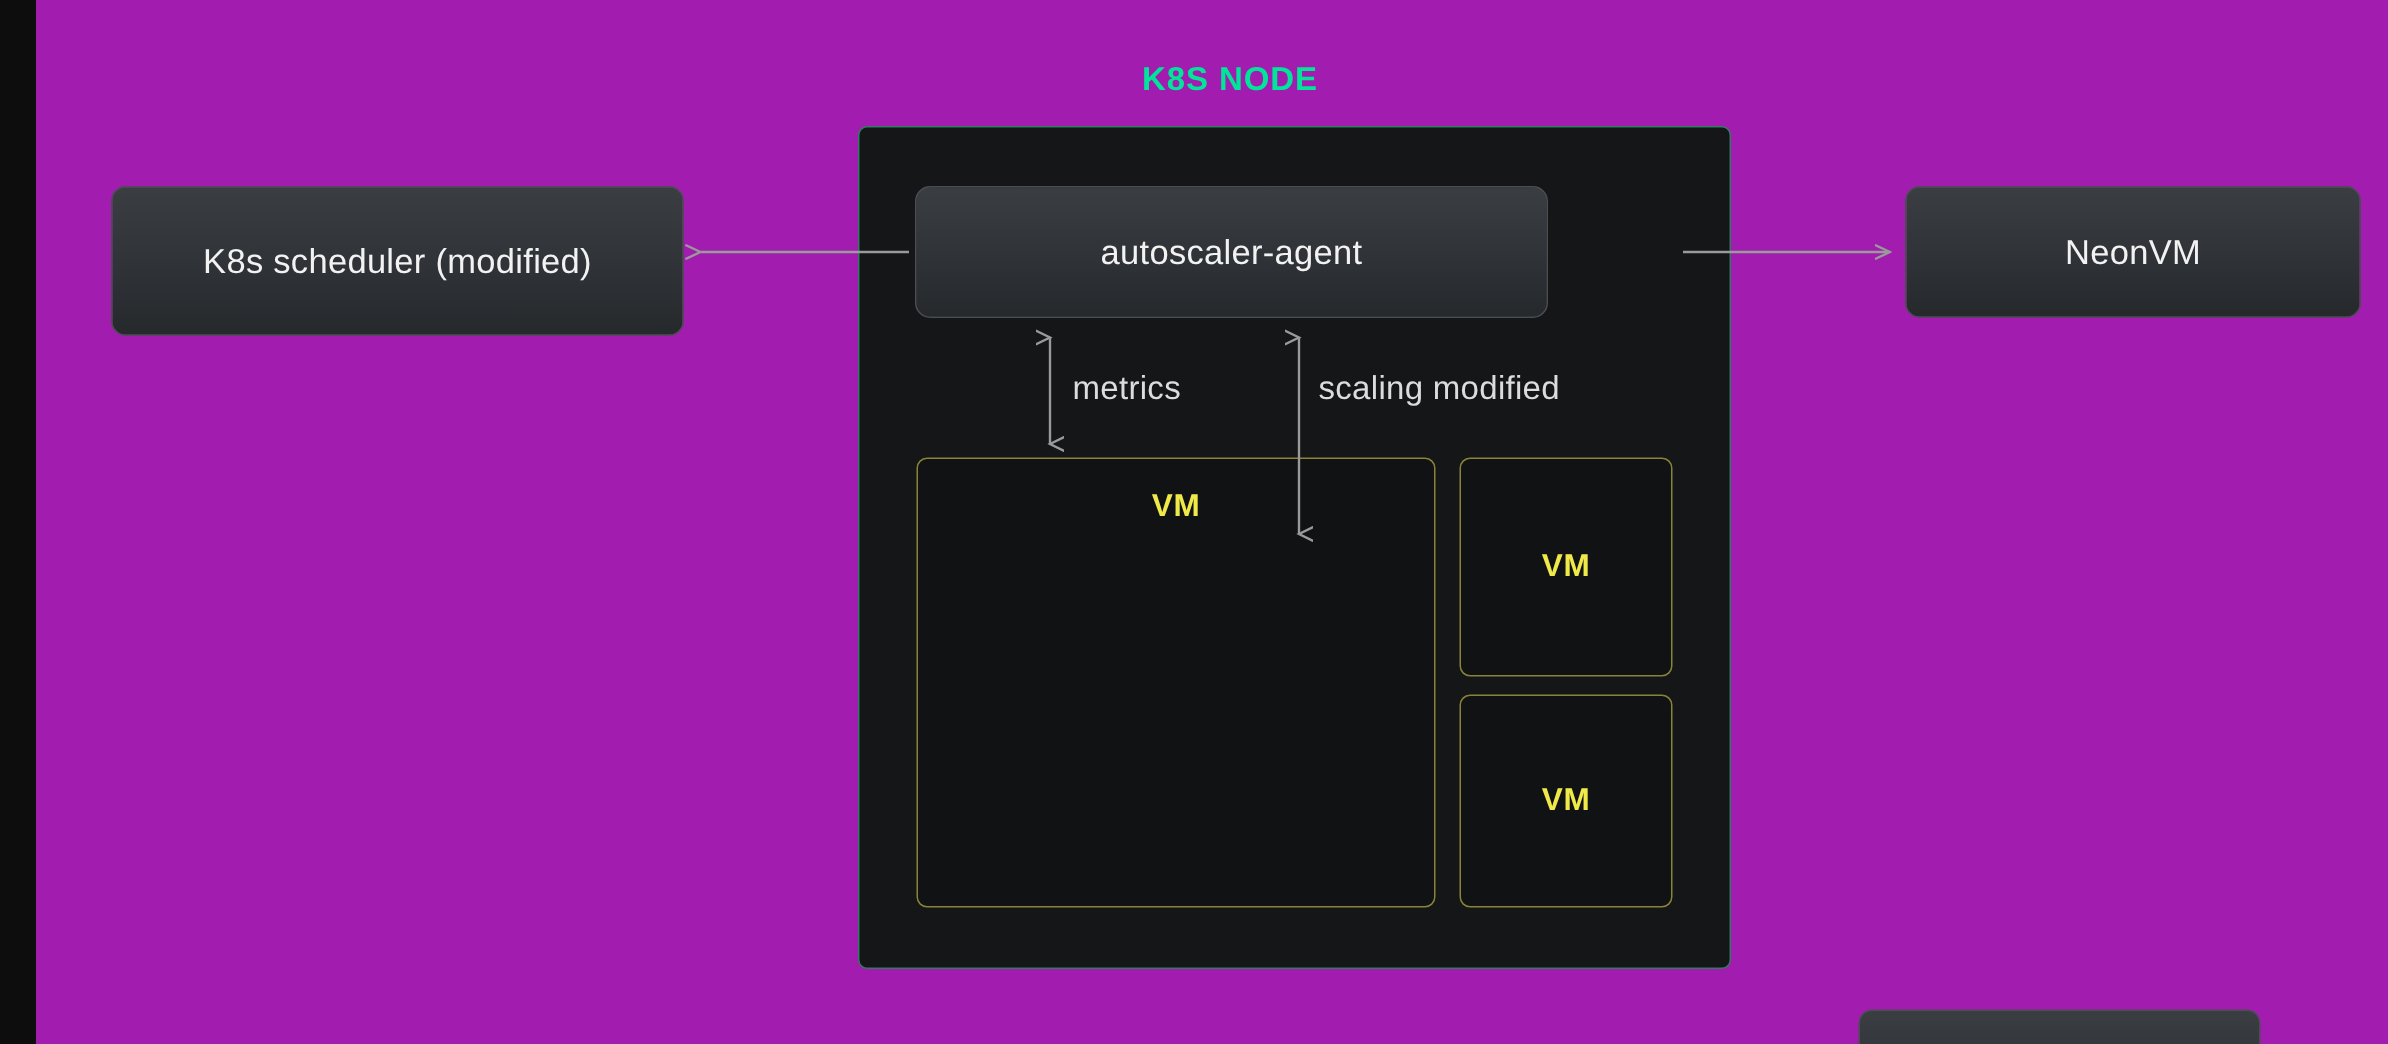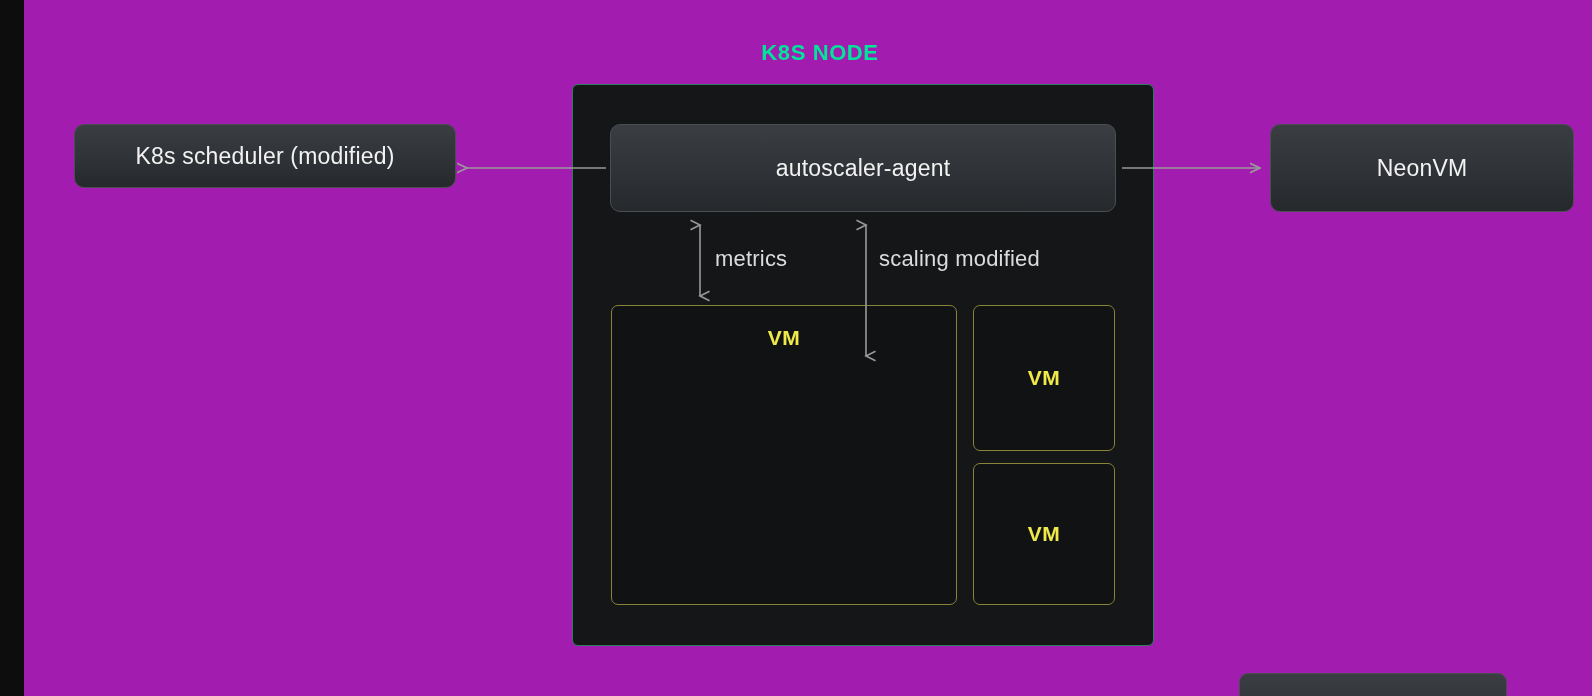--- a/index.html
+++ b/index.html
@@ -58,23 +58,23 @@
     color: #f2f2f2;
     font-size: 23px;
     letter-spacing: 0.2px;
   }
 
   .comp-box.small-inner {
     font-size: 22px;
     border-radius: 9px;
   }
 
-  #scheduler-box { left: 50px;  top: 124px; width: 382px; height: 64px; }
+  #scheduler-box { left: 50px;  top: 124px; width: 382px; height: 100px; }
   #neonvm-box    { left: 1246px; top: 124px; width: 304px; height: 88px; }
-  #agent-box     { left: 586px;  top: 124px; width: 506px; height: 88px; }
+  #agent-box     { left: 586px;  top: 124px; width: 422px; height: 88px; }
 
   #vm-informant-box { left: 627px; top: 367px; width: 268px; height: 85px; }
 
   
   .vm-box {
     position: absolute;
     border: 1.3px solid #8a8438;
     border-radius: 7px;
     background: #111214;
   }

